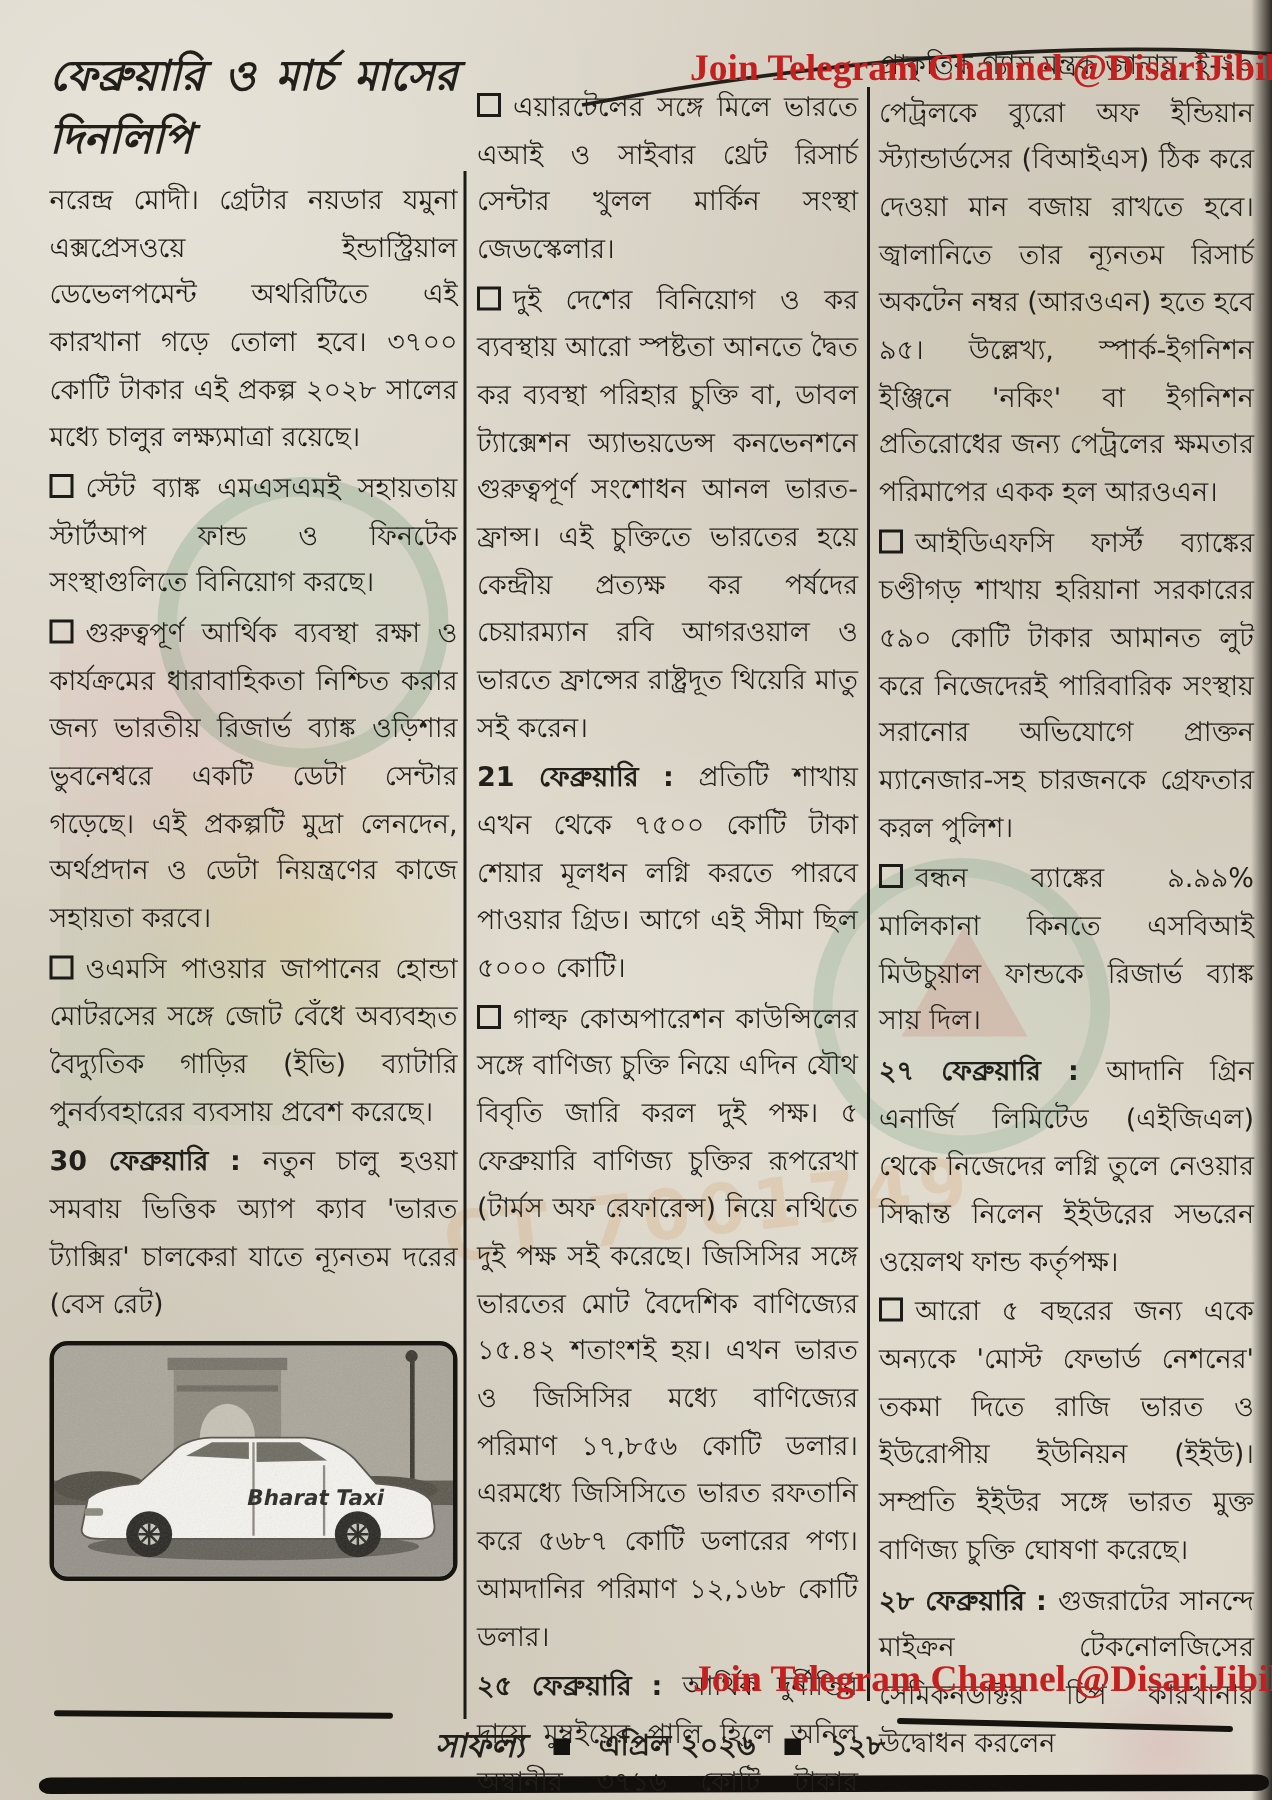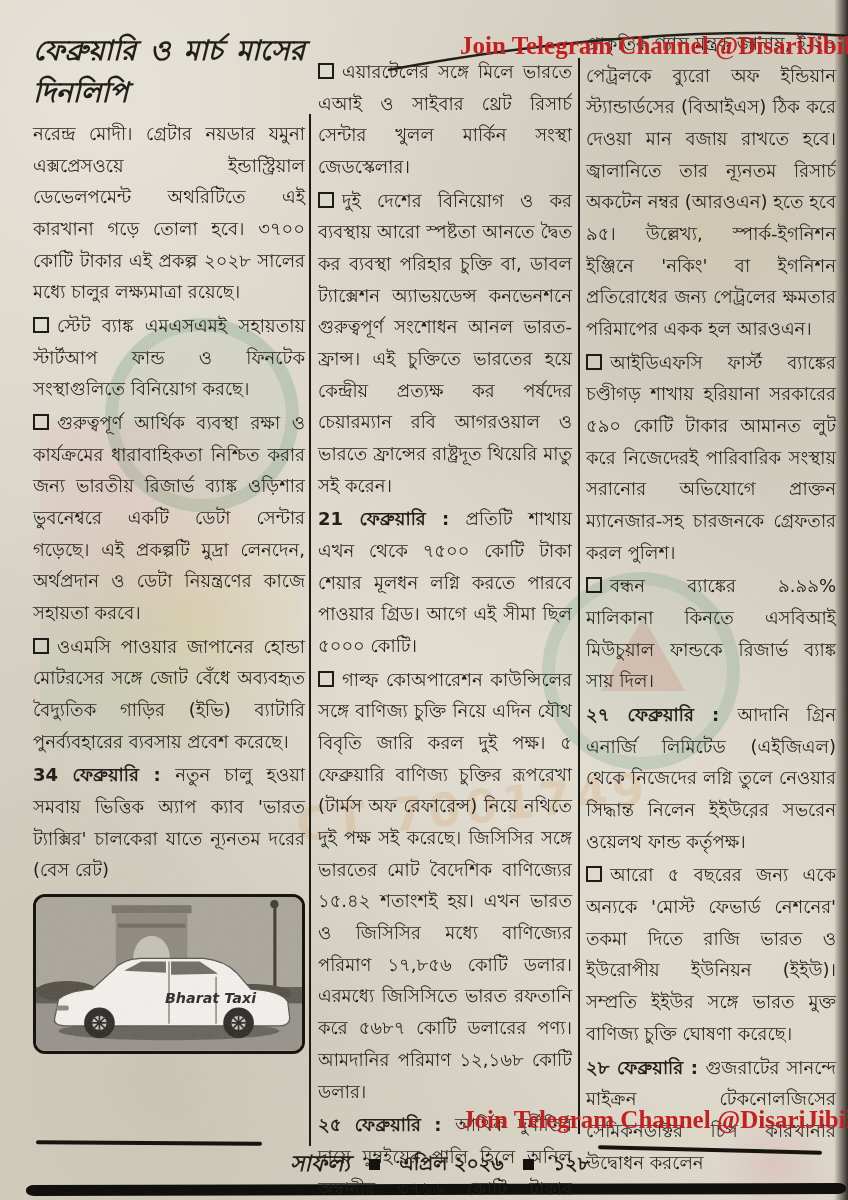--- a/index.html
+++ b/index.html
@@ -109,21 +109,21 @@
 
       <p class="para"><span class="lead"></span><span>নরেন্দ্র মোদী। গ্রেটার নয়ডার যমুনা এক্সপ্রেসওয়ে ইন্ডাস্ট্রিয়াল ডেভেলপমেন্ট অথরিটিতে এই কারখানা গড়ে তোলা হবে। ৩৭০০ কোটি টাকার এই প্রকল্প ২০২৮ সালের মধ্যে চালুর লক্ষ্যমাত্রা রয়েছে।</span></p>
 
       <p class="para"><span class="sq"></span><span class="lead"></span><span>স্টেট ব্যাঙ্ক এমএসএমই সহায়তায় স্টার্টআপ ফান্ড ও ফিনটেক সংস্থাগুলিতে বিনিয়োগ করছে।</span></p>
 
 
       <p class="para"><span class="sq"></span><span class="lead"></span><span>গুরুত্বপূর্ণ আর্থিক ব্যবস্থা রক্ষা ও কার্যক্রমের ধারাবাহিকতা নিশ্চিত করার জন্য ভারতীয় রিজার্ভ ব্যাঙ্ক ওড়িশার ভুবনেশ্বরে একটি ডেটা সেন্টার গড়েছে। এই প্রকল্পটি মুদ্রা লেনদেন, অর্থপ্রদান ও ডেটা নিয়ন্ত্রণের কাজে সহায়তা করবে।</span></p>
 
       <p class="para"><span class="sq"></span><span class="lead"></span><span>ওএমসি পাওয়ার জাপানের হোন্ডা মোটরসের সঙ্গে জোট বেঁধে অব্যবহৃত বৈদ্যুতিক গাড়ির (ইভি) ব্যাটারি পুনর্ব্যবহারের ব্যবসায় প্রবেশ করেছে।</span></p>
 
-      <p class="para"><span class="lead">34 ফেব্রুয়ারি :</span><span>নতুন চালু হওয়া সমবায় ভিত্তিক অ্যাপ ক্যাব 'ভারত ট্যাক্সির' চালকেরা যাতে ন্যূনতম দরের (বেস রেট)</span></p>
+      <p class="para"><span class="lead">30 ফেব্রুয়ারি :</span><span>নতুন চালু হওয়া সমবায় ভিত্তিক অ্যাপ ক্যাব 'ভারত ট্যাক্সির' চালকেরা যাতে ন্যূনতম দরের (বেস রেট)</span></p>
     </div>
   <figure>
     <svg viewBox="0 0 260 150" xmlns="http://www.w3.org/2000/svg">
       <defs>
         <filter id="g1">
             <feTurbulence type="fractalNoise" baseFrequency="0.9" numOctaves="2" result="n"></feTurbulence>
             <feColorMatrix in="n" type="saturate" values="0"></feColorMatrix>
           </filter>
       </defs>
       <rect width="260" height="150" fill="#aaa69a"></rect>

